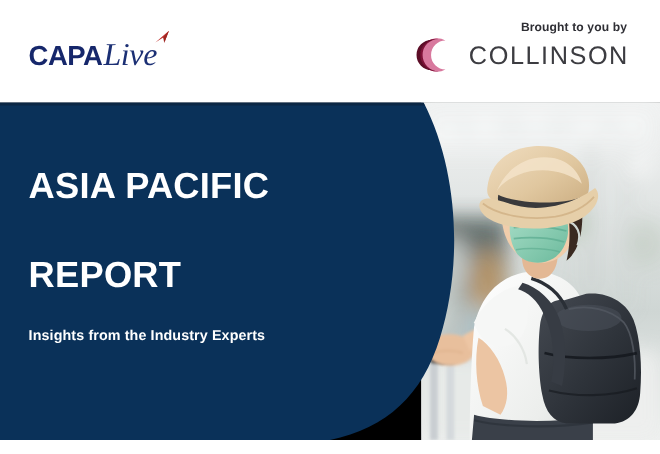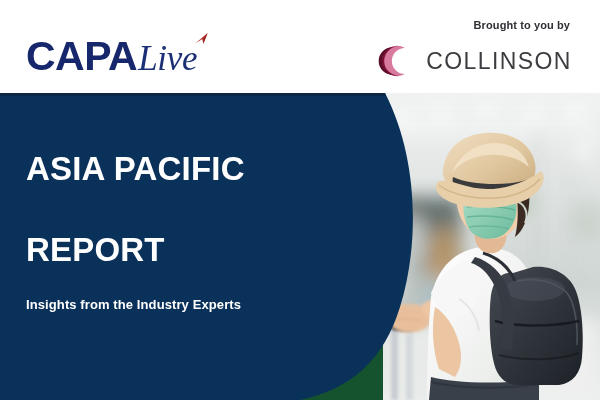--- a/index.html
+++ b/index.html
@@ -34,30 +34,30 @@
     position: absolute;
     left: 26px;
     top: 36px;
     display: flex;
     align-items: baseline;
     white-space: nowrap;
   }
   .capa-word {
     font-family: "Liberation Sans", sans-serif;
     font-weight: bold;
-    font-size: 41px;
+    font-size: 25px;
     letter-spacing: -0.5px;
     color: #16276b;
     line-height: 1;
   }
   .capa-live {
     font-family: "Liberation Serif", serif;
     font-style: italic;
     font-weight: normal;
-    font-size: 35px;
+    font-size: 29px;
     color: #1b2f74;
     line-height: 1;
     letter-spacing: -0.3px;
     margin-left: 1px;
     margin-top: 36px;
   }
   .capa-swoosh {
     position: absolute;
     right: -13px;
     top: -9px;
@@ -73,21 +73,20 @@
     width: 200px;
     text-align: right;
   }
   .brought-by {
     font-family: "Liberation Sans", sans-serif;
     font-size: 11px;
     font-weight: bold;
     color: #2f2f35;
     letter-spacing: 0.1px;
     line-height: 1;
-    margin-bottom: 11px;
     padding-right: 4px;
   }
   .collinson-row {
     display: flex;
     align-items: center;
     justify-content: center;
     gap: 12px;
   }
   .collinson-mark {
     width: 38px;
@@ -104,21 +103,21 @@
   }
 
   
   .hero {
     position: absolute;
     left: 0;
     top: 93px;
     width: 600px;
     height: 307px;
     overflow: hidden;
-    background: #14532d;
+    background: #000000;
   }
 
   
   .photo {
     position: absolute;
     left: 383px;
     top: 0;
     width: 217px;
     height: 307px;
     overflow: hidden;

